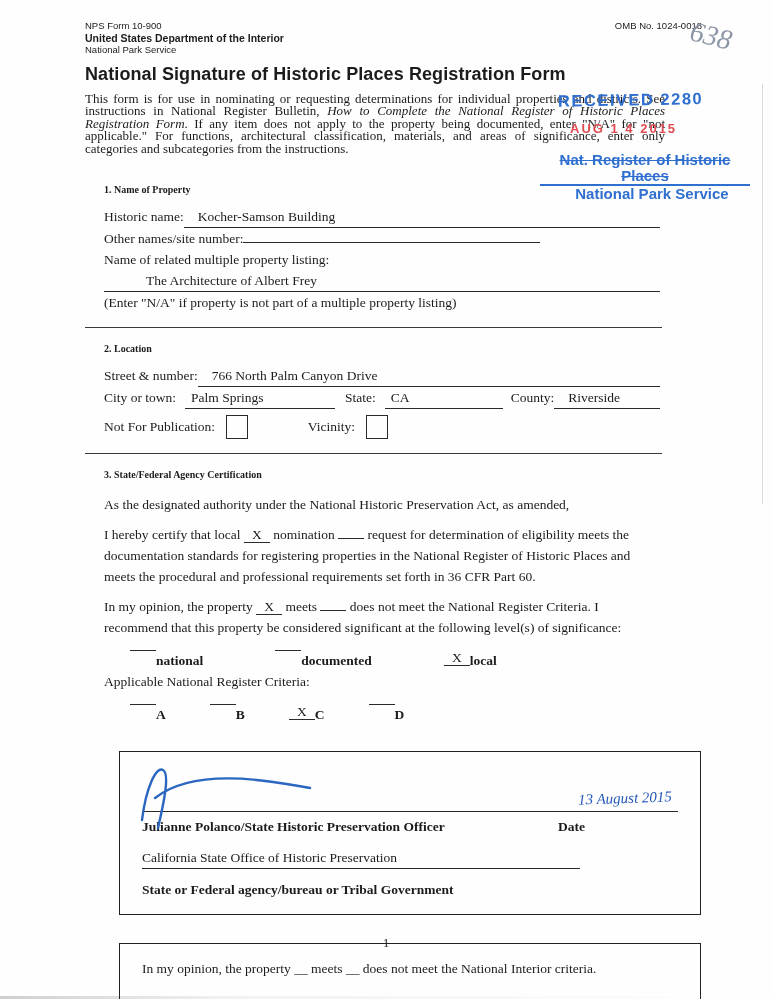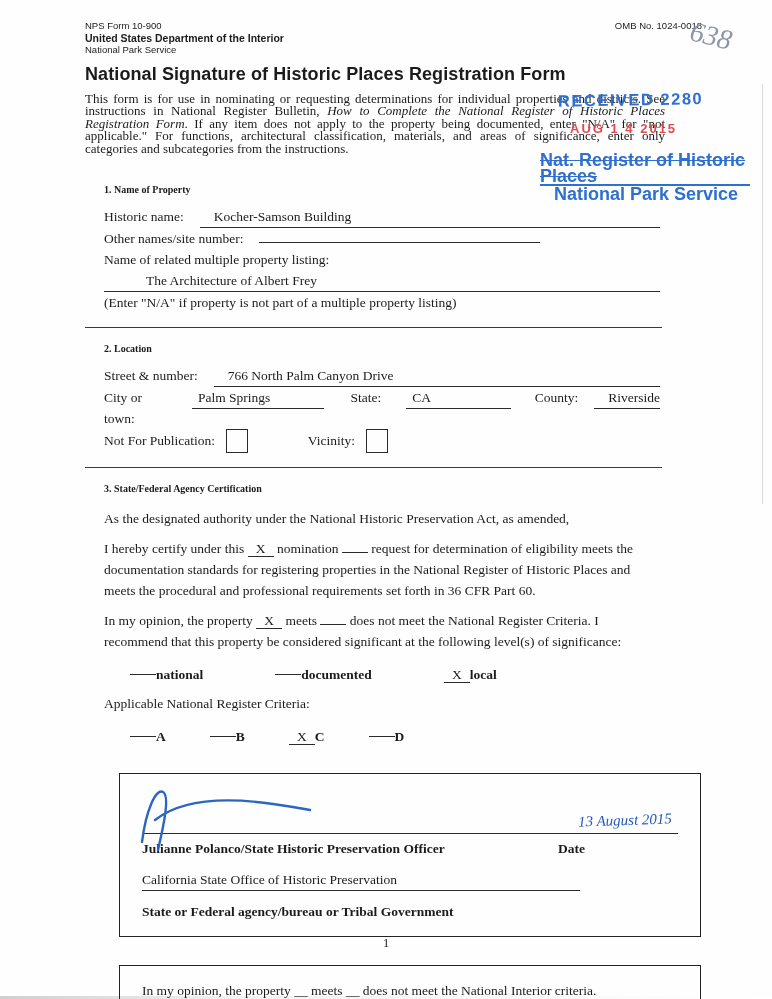--- a/index.html
+++ b/index.html
@@ -44,47 +44,47 @@
     color: #2f6fd0; font-weight: bold; font-size: 16.5px;
     letter-spacing: 1.5px; transform: rotate(-1deg); margin-left: 18px;
   }
   .stamp-date {
     color: #e04a50; font-family: "Liberation Sans", sans-serif;
     font-weight: bold; font-size: 13px; letter-spacing: 2px;
     margin: 12px 0 0 30px;
   }
   .stamp-line1, .stamp-line2 {
     color: #2f6fd0; font-family: "Liberation Sans", sans-serif;
-    font-weight: bold; font-size: 18px; line-height: 16px;
+    font-weight: bold; font-size: 15px; line-height: 16px; text-align: center;
   }
   .stamp-line1 { margin-top: 16px; text-decoration: line-through; text-decoration-color: #2f6fd0; border-bottom: 2px solid #2f6fd0; display: inline-block; }
   .stamp-line2 { margin-left: 14px; }
 
   
   .main { padding: 14px 112px 0 104px; font-size: 13.5px; line-height: 21px; }
   h2.sec { font-size: 10px; font-weight: bold; margin: 10px 0 6px 0; }
-  .line { display: flex; align-items: baseline; gap: 16px; }
+  .line { display: flex; align-items: baseline; }
   .fill { flex: 1; border-bottom: 1px solid #2a2a2a; padding-left: 14px; white-space: nowrap; }
   .fill.short { margin-right: 120px; }
   .full-ul { border-bottom: 1px solid #2a2a2a; padding-left: 42px; }
   .ib-ul { display: inline-block; border-bottom: 1px solid #2a2a2a; padding: 0 6px; margin-left: 9px; }
   .rule { border: 0; border-top: 1.2px solid #3a3a3a; margin: 14px 0 0 -19px; width: 577px; }
 
   .checkbox {
     display: inline-block; width: 22px; height: 24px;
     border: 1.6px solid #2a2a2a; vertical-align: -8px; margin-left: 8px;
   }
 
   .para { margin-top: 9px; }
   .mark {
     display: inline-block; min-width: 26px; text-align: center;
     border-bottom: 1px solid #2a2a2a; line-height: 15px;
   }
   .choices { margin-top: 12px; display: flex; }
-  .choices .choice { display: flex; align-items: center; }
+  .choices .choice { display: flex; align-items: flex-start; }
   .choice .label { font-weight: bold; }
   .levels .choice { margin-left: 26px; }
   .levels .choice + .choice { margin-left: 72px; }
   .criteria .choice { margin-left: 26px; }
   .criteria .choice + .choice { margin-left: 44px; }
 
   
   .sig-box {
     border: 1.6px solid #222; width: 582px;
     margin: 26px 0 0 15px; padding: 12px 22px 14px 22px;
@@ -172,35 +172,35 @@
         <span class="fill">766 North Palm Canyon Drive</span>
       </div>
       <div class="line">
         <span>City or town:</span>
         <span class="ib-ul" style="width:150px;">Palm Springs</span>
         <span style="margin-left:10px;">State:</span>
         <span class="ib-ul" style="width:118px;">CA</span>
         <span style="margin-left:8px;">County:</span>
         <span class="fill">Riverside</span>
       </div>
-      <div style="">
+      <div style="margin-top:6px;">
         <span>Not For Publication:</span>
         <span class="checkbox"></span>
         <span style="margin-left:56px;">Vicinity:</span>
         <span class="checkbox"></span>
       </div>
     </div>
 
     <hr class="rule">
 
     <div>
       <h2 class="sec">3.  State/Federal Agency Certification</h2>
       <p class="para">As the designated authority under the National Historic Preservation Act, as amended,</p>
       <p class="para">
-        <span>I hereby certify under this</span>
+        <span>I hereby certify that local</span>
         <span class="mark">X</span>
         <span>nomination</span>
         <span class="mark"></span>
         <span>request for determination of eligibility meets the documentation standards for registering properties in the National Register of Historic Places and meets the procedural and professional requirements set forth in 36 CFR Part 60.</span>
       </p>
       <p class="para">
         <span>In my opinion, the property</span>
         <span class="mark">X</span>
         <span>meets</span>
         <span class="mark"></span>
@@ -215,21 +215,21 @@
         <span class="choice">
             <span class="mark"></span>
             <span class="label">documented</span>
           </span>
         <span class="choice">
             <span class="mark">X</span>
             <span class="label">local</span>
           </span>
       </div>
 
-      <div style="margin-top:8px;">Applicable National Register Criteria:</div>
+      <div style="margin-top:0;">Applicable National Register Criteria:</div>
 
       <div class="choices criteria">
         <span class="choice">
             <span class="mark"></span>
             <span class="label">A</span>
           </span>
         <span class="choice">
             <span class="mark"></span>
             <span class="label">B</span>
           </span>

